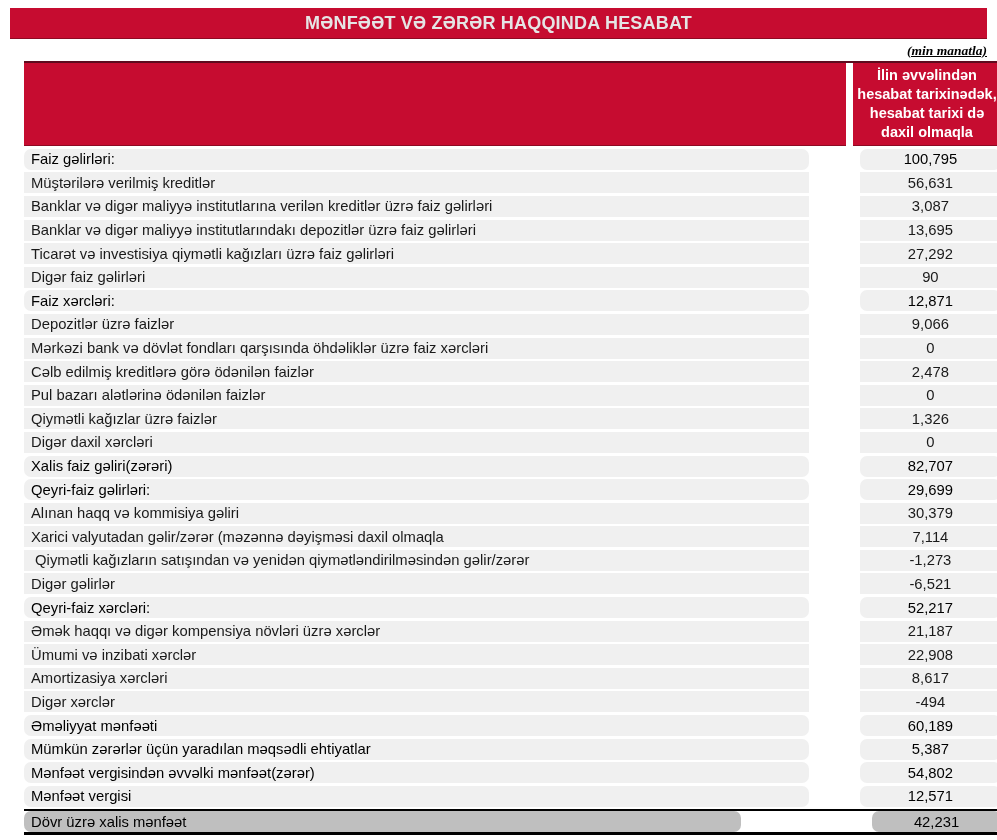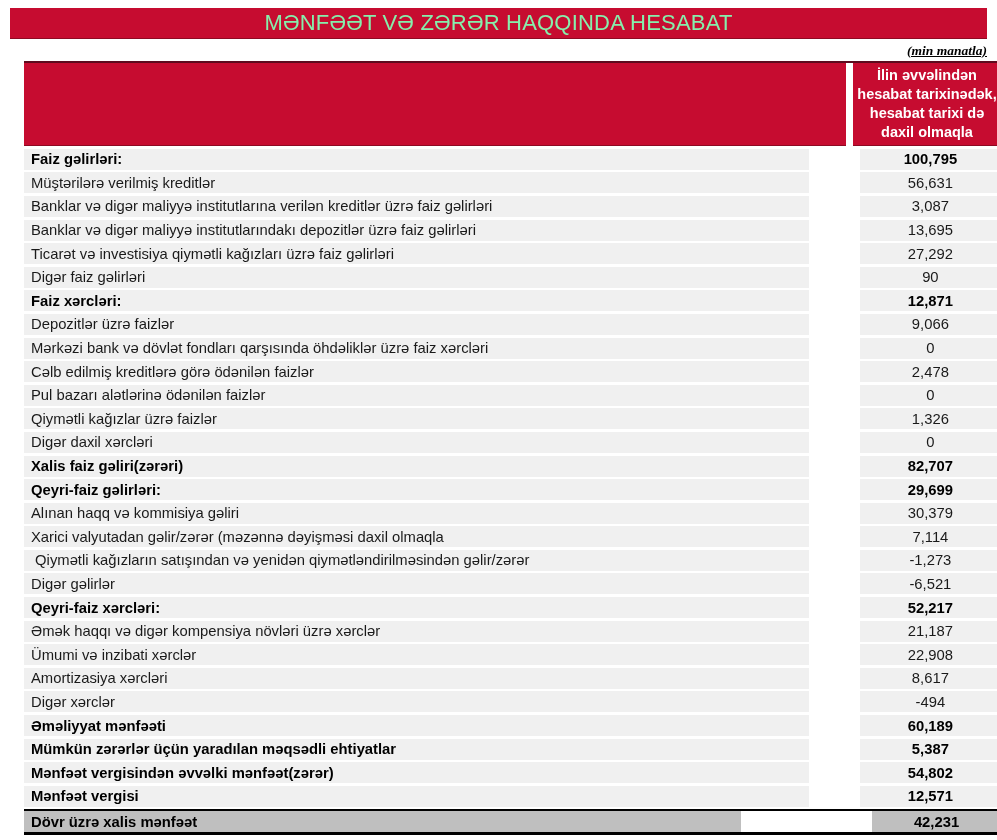--- a/index.html
+++ b/index.html
@@ -21,23 +21,23 @@
   }
   .title-bar {
     position: absolute;
     left: 10px; top: 8px;
     width: 977px; height: 31px;
     background: var(--red);
     border-bottom: 1px solid var(--red-dark-edge);
     display: flex; align-items: center; justify-content: center;
   }
   .title-bar .title-text {
-    color: #86efac;
-    font-weight: normal;
-    font-size: 22px;
+    color: #e5e5e5;
+    font-weight: bold;
+    font-size: 18px;
     letter-spacing: 0.2px;
     white-space: nowrap;
   }
   .unit-note {
     position: absolute;
     right: 10px; top: 43px;
     font-family: "Liberation Serif", serif;
     font-style: italic;
     font-weight: bold;
     font-size: 13.5px;
@@ -93,21 +93,21 @@
     width: 822px;
     padding-left: 7px;
     white-space: pre;
     overflow: hidden;
   }
   .cell.value {
     width: 148px;
     justify-content: center;
     margin-left: 44px;
   }
-  .row.bold .cell { font-weight: bold; color: #000000; }
+  .row.bold .cell { font-weight: normal; color: #000000; border-radius: 7px; }
   .row.final {
     border-top: 2px solid #000000;
     border-bottom: 3px solid #000000;
     height: 26px;
     gap: 40px;
   }
   .row.final .cell { background: var(--final-row-bg); }
 </style>
 </head>
 <body>

